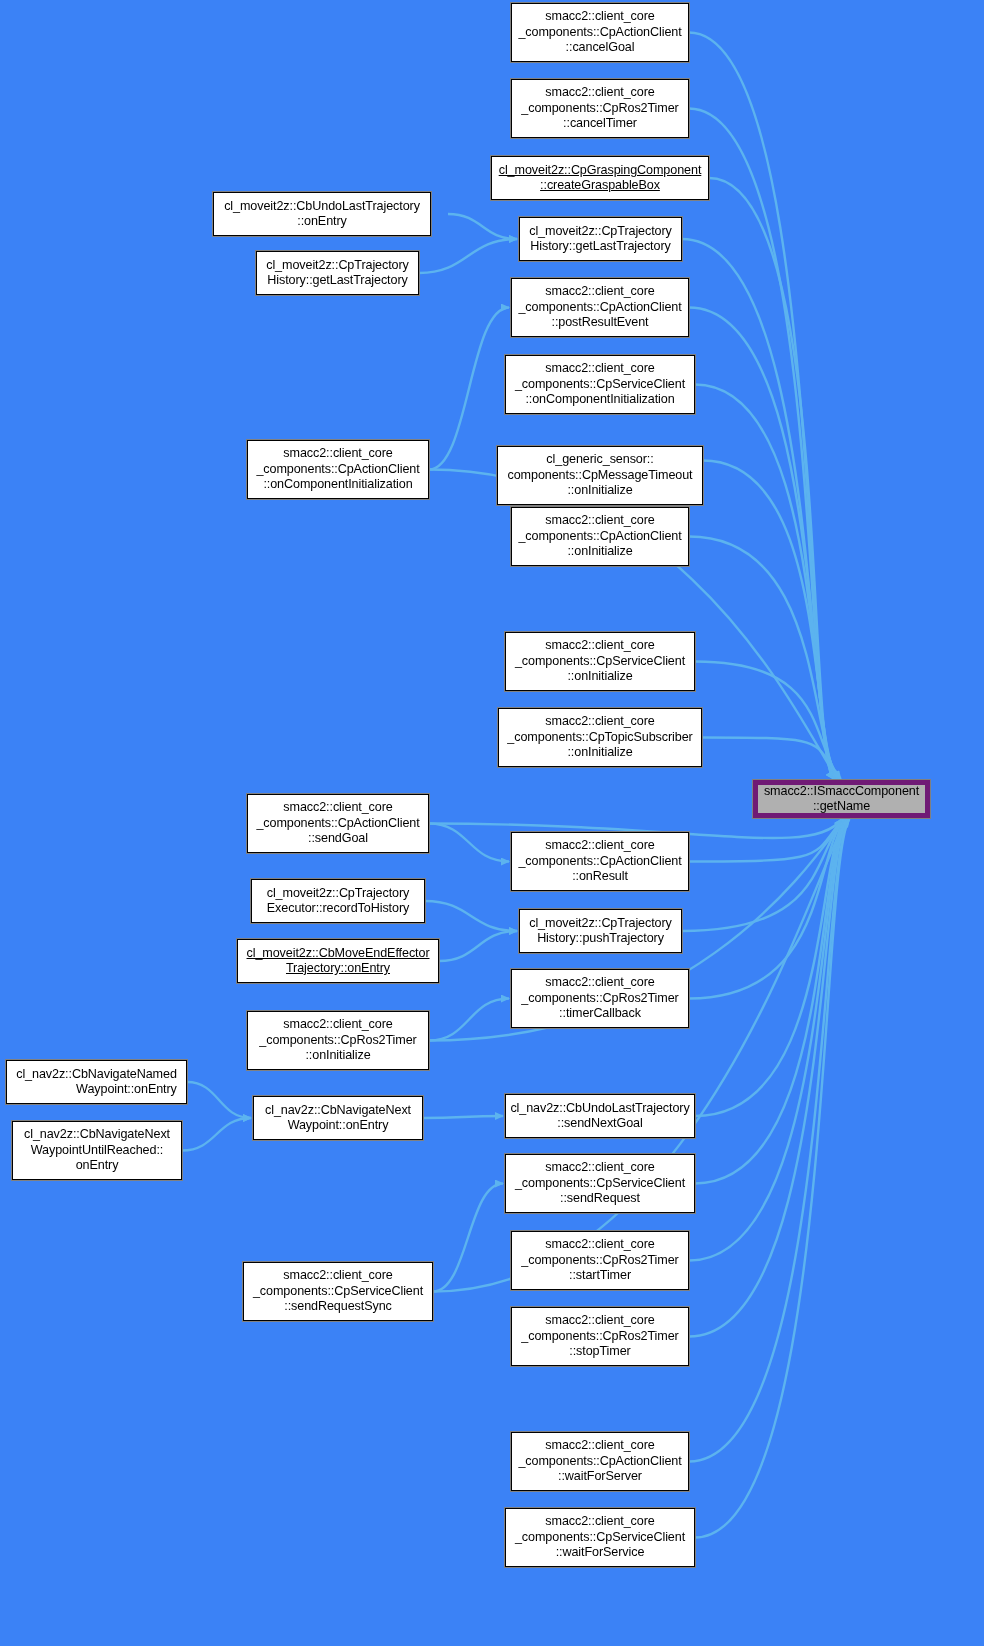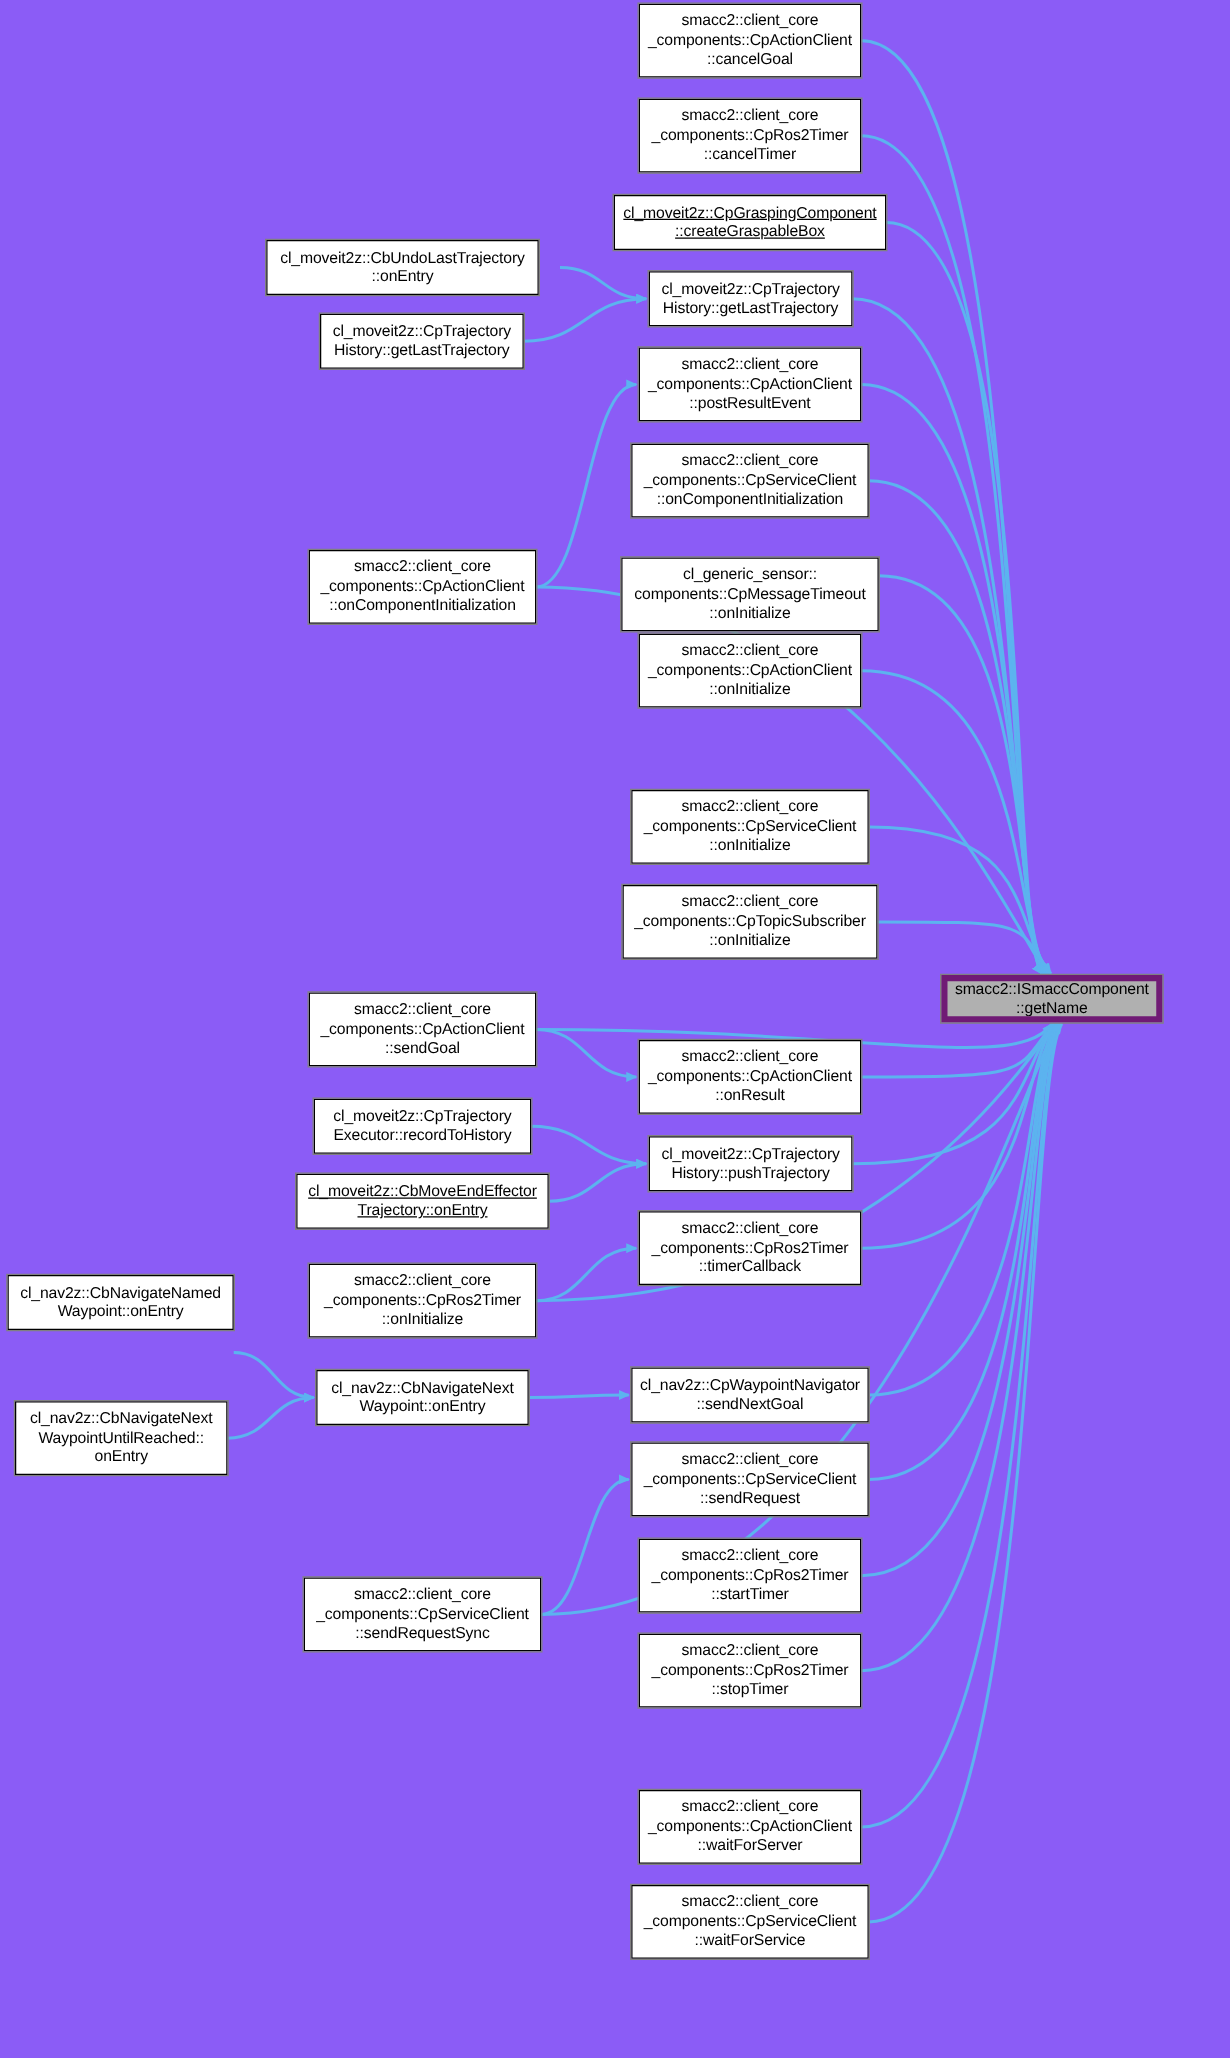--- a/index.html
+++ b/index.html
@@ -5,21 +5,21 @@
 <style>
   html, body {
     margin: 0;
     padding: 0;
     background: #000000;
   }
   #graph {
     position: relative;
     width: 984px;
     height: 1646px;
-    background: #8b5cf6;
+    background: #3b82f6;
     font-family: "Liberation Sans", sans-serif;
     overflow: hidden;
   }
   svg.edges {
     position: absolute;
     left: 0;
     top: 0;
     width: 984px;
     height: 1646px;
     pointer-events: none;
@@ -125,21 +125,21 @@
 _components::CpTopicSubscriber
 ::onInitialize</div>
       <div class="node" style="left: 511px; top: 832px; width: 178px; height: 59px;">smacc2::client_core
 _components::CpActionClient
 ::onResult</div>
       <div class="node" style="left: 519px; top: 909px; width: 163px; height: 44px;">cl_moveit2z::CpTrajectory
 History::pushTrajectory</div>
       <div class="node" style="left: 511px; top: 969px; width: 178px; height: 59px;">smacc2::client_core
 _components::CpRos2Timer
 ::timerCallback</div>
-      <div class="node" style="left: 505px; top: 1094px; width: 190px; height: 44px;">cl_nav2z::CpWaypointNavigator
+      <div class="node" style="left: 505px; top: 1094px; width: 190px; height: 44px;">cl_nav2z::CbUndoLastTrajectory
 ::sendNextGoal</div>
       <div class="node" style="left: 505px; top: 1154px; width: 190px; height: 59px;">smacc2::client_core
 _components::CpServiceClient
 ::sendRequest</div>
       <div class="node" style="left: 511px; top: 1231px; width: 178px; height: 59px;">smacc2::client_core
 _components::CpRos2Timer
 ::startTimer</div>
       <div class="node" style="left: 511px; top: 1307px; width: 178px; height: 59px;">smacc2::client_core
 _components::CpRos2Timer
 ::stopTimer</div>
@@ -159,21 +159,21 @@
       <div class="node" style="left: 247px; top: 794px; width: 182px; height: 59px;">smacc2::client_core
 _components::CpActionClient
 ::sendGoal</div>
       <div class="node" style="left: 251px; top: 879px; width: 174px; height: 44px;">cl_moveit2z::CpTrajectory
 Executor::recordToHistory</div>
       <div class="node" style="left: 237px; top: 939px; width: 202px; height: 44px; text-decoration: underline;">cl_moveit2z::CbMoveEndEffector
 Trajectory::onEntry</div>
       <div class="node" style="left: 247px; top: 1011px; width: 182px; height: 59px;">smacc2::client_core
 _components::CpRos2Timer
 ::onInitialize</div>
-      <div class="node" style="left: 6px; top: 1020px; width: 181px; height: 44px;">cl_nav2z::CbNavigateNamed
+      <div class="node" style="left: 6px; top: 1060px; width: 181px; height: 44px; text-align: right;">cl_nav2z::CbNavigateNamed
 Waypoint::onEntry</div>
       <div class="node" style="left: 253px; top: 1096px; width: 170px; height: 44px;">cl_nav2z::CbNavigateNext
 Waypoint::onEntry</div>
       <div class="node" style="left: 12px; top: 1121px; width: 170px; height: 59px;">cl_nav2z::CbNavigateNext
 WaypointUntilReached::
 onEntry</div>
       <div class="node" style="left: 243px; top: 1262px; width: 190px; height: 59px;">smacc2::client_core
 _components::CpServiceClient
 ::sendRequestSync</div>
       <div class="node center" style="left: 753px; top: 780px; width: 177px; height: 38px;">smacc2::ISmaccComponent

